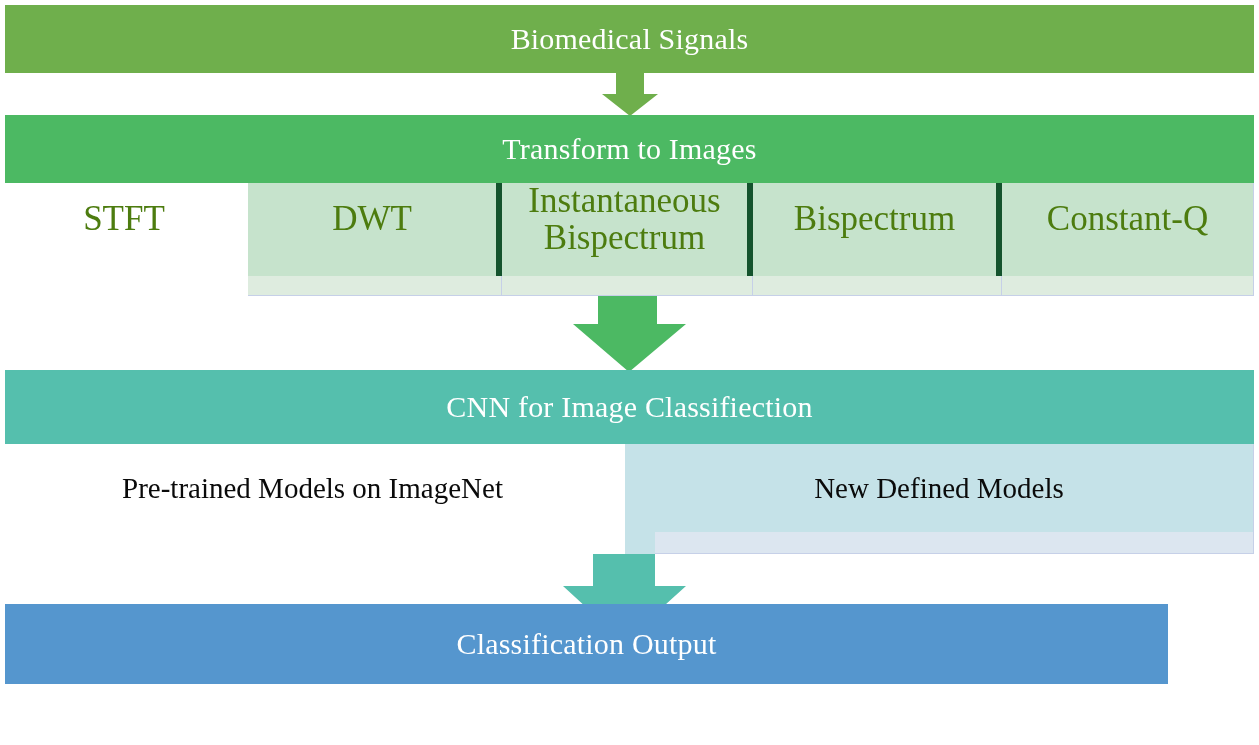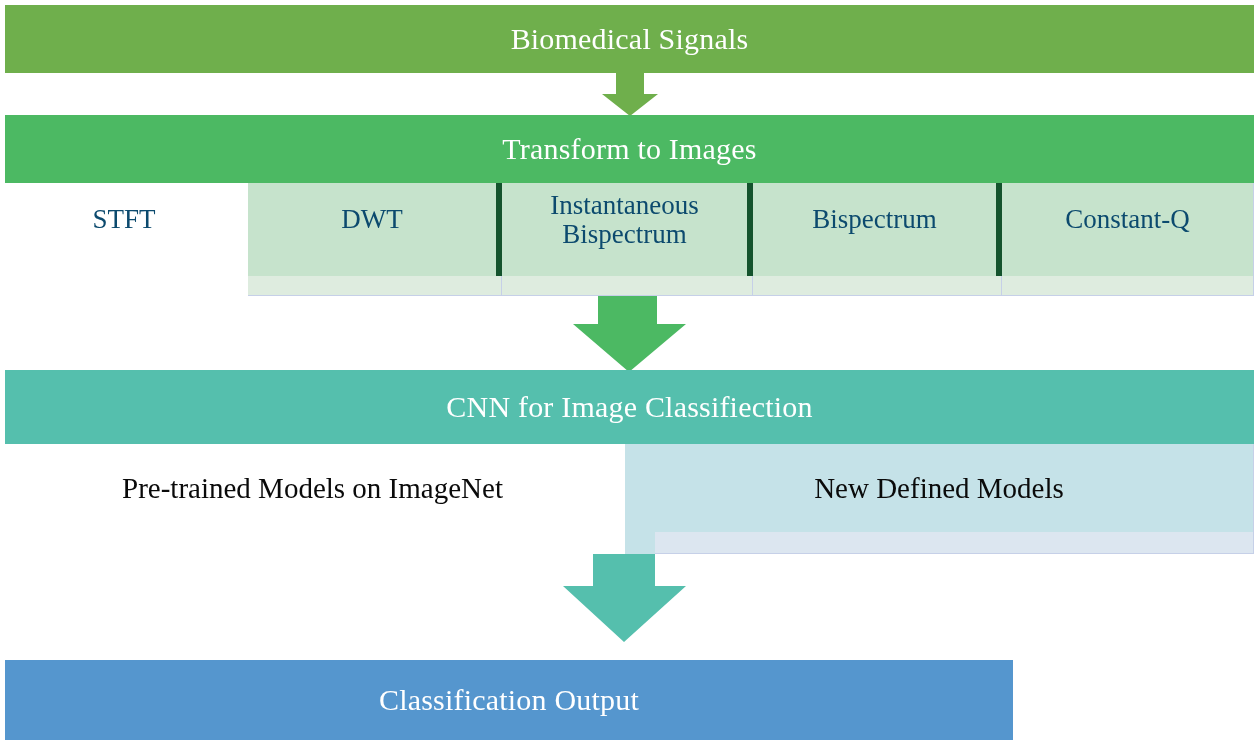--- a/index.html
+++ b/index.html
@@ -46,22 +46,22 @@
     left: 5px;  top: 115px;
     width: 1249px; height: 68px;
     background: #4CB963;
   }
   #bar-cnn {
     left: 5px;  top: 370px;
     width: 1249px; height: 74px;
     background: #55BFAD;
   }
   #bar-output {
-    left: 5px;  top: 660px;
-    width: 1008px; height: 80px;
+    left: 5px;  top: 604px;
+    width: 1163px; height: 80px;
     background: #5596CE;
   }
 
   
   #transform-methods {
     position: absolute;
     left: 0px;
     top: 183px;
     width: 1259px;
     height: 113px;
@@ -98,23 +98,23 @@
     border-bottom: 1px solid #C6D0E8;
   }
   .method-cell.tinted .cell-body  { background: #C6E3CC; }
   .method-cell.tinted .cell-shelf { background: #DEECDF; }
   .method-cell.plain .cell-body,
   .method-cell.plain .cell-shelf  { background: transparent; border-right: none; border-bottom: none; }
 
   .method-label {
     position: relative;
     z-index: 3;
-    font-size: 27px;
+    font-size: 35px;
     line-height: 1.05;
-    color: #0c4a6e;
+    color: #4d7c0f;
     text-align: center;
     white-space: pre-line;
     padding: 0 6px;
   }
   
   .method-cell.plain .method-label { margin-bottom: 20px; }
   .method-cell.tinted .method-label { margin-bottom: 20px; }
 
   #cell-stft        { left: 0px;    width: 248px; }
   #cell-dwt         { left: 248px;  width: 254px; }

